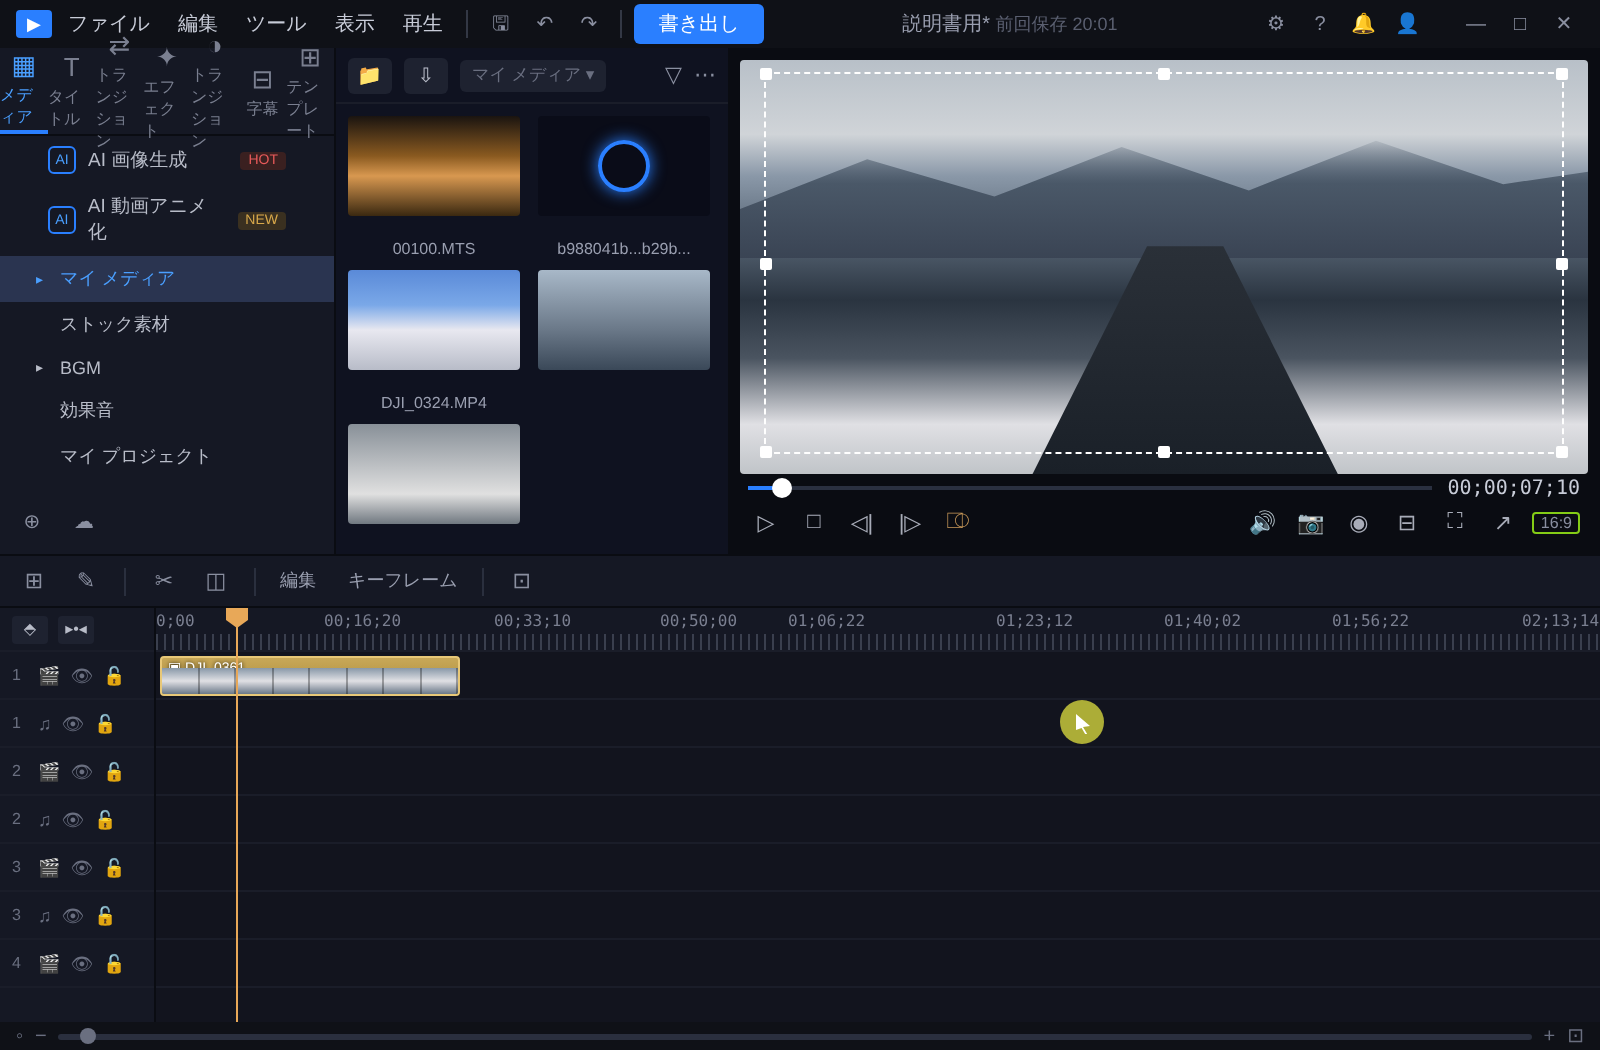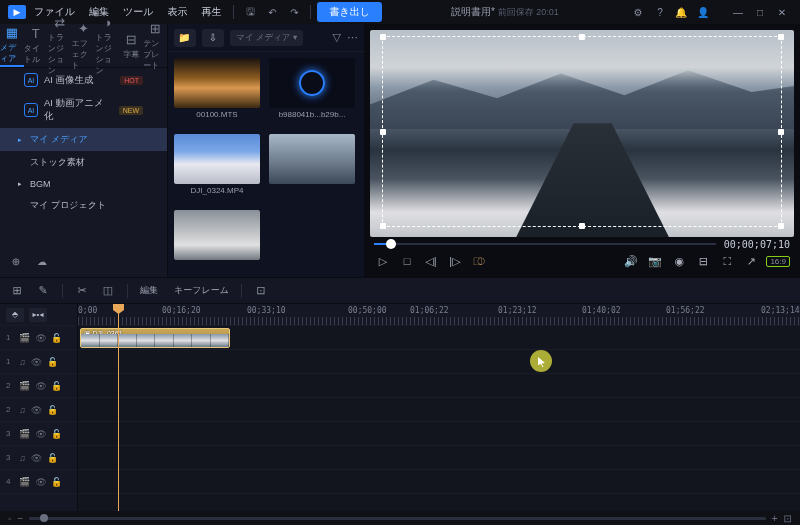--- a/index.html
+++ b/index.html
@@ -27,21 +27,21 @@
 .nav-item{padding:5px 10px 5px 18px;font-size:9px;cursor:pointer;display:flex;align-items:center;gap:4px}
 .nav-item.selected{background:#2a3450;color:#4a9fff}
 .nav-item .chev{font-size:7px;width:8px}
 .l-bottom{margin-top:auto;display:flex;padding:6px;gap:6px}
 .mpanel{width:196px;background:#0f1220;display:flex;flex-direction:column}
 .m-toolbar{height:28px;display:flex;align-items:center;gap:6px;padding:0 6px;border-bottom:1px solid #1a1d29}
 .m-btn{width:22px;height:18px;background:#1e2230;border-radius:3px;display:flex;align-items:center;justify-content:center;cursor:pointer;font-size:10px}
 .m-dd{padding:2px 6px;background:#1e2230;border-radius:3px;font-size:8.5px;cursor:pointer;color:#6a6f80}
 .m-ico{cursor:pointer;font-size:11px;color:#8a8fa0}
 .thumbs{flex:1;overflow:auto;padding:6px;display:grid;grid-template-columns:1fr 1fr;gap:6px}
-.thumb{display:flex;flex-direction:column;gap:2px}
+.thumb{display:flex;flex-direction:column;gap:12px}
 .thumb-img{width:86px;height:50px;background:#2a2f3e;border-radius:2px;position:relative;overflow:hidden}
 .thumb-lbl{font-size:8px;text-align:center;color:#9a9fb0;white-space:nowrap;overflow:hidden;text-overflow:ellipsis;width:86px}
 .t1{background:linear-gradient(180deg,#1a1410 0%,#8a5a20 40%,#d89850 60%,#3a2810 100%)}
 .t2{background:radial-gradient(circle at 50% 45%,#fff 0%,#e8e8f0 8%,#4a5a7a 40%,#1a2030 100%)}
 .t3{background:#0a0c18;display:flex;align-items:center;justify-content:center}
 .t3::after{content:"";width:22px;height:22px;border:2px solid #2a7fff;border-radius:50%;box-shadow:0 0 8px #2a7fff}
 .t4{background:linear-gradient(180deg,#5a8ad8 0%,#7aa8e8 35%,#e8e8f0 60%,#b8bcc8 100%)}
 .t5{background:linear-gradient(180deg,#a8b8c8 0%,#6a7888 60%,#3a4858 100%)}
 .t6{background:linear-gradient(180deg,#889098 0%,#e0e0e0 70%,#707880 100%)}
 .preview{flex:1;background:#0a0c12;display:flex;flex-direction:column;padding:6px}
@@ -171,20 +171,24 @@
         <div class="nav-item">
           <span class="chev"></span>
           <span>ストック素材</span>
         </div>
         <div class="nav-item">
           <span class="chev">▸</span>
           <span>BGM</span>
         </div>
         <div class="nav-item">
           <span class="chev"></span>
+          <span>効果音</span>
+        </div>
+        <div class="nav-item">
+          <span class="chev"></span>
           <span>マイ プロジェクト</span>
         </div>
       </div>
     <div class="l-bottom">
       <div class="tb-ico">⊕</div>
       <div class="tb-ico">☁</div>
     </div>
   </div>
 
   <div class="mpanel">
@@ -328,22 +332,22 @@
           <span class="th-ico">🔓</span>
         </div>
       </div>
   </div>
   <div class="tl-right">
     <div class="ruler" id="ruler">
       <div class="ticks"></div>
     <div class="ruler-lbl" style="left: 0px;">0;00</div>
         <div class="ruler-lbl" style="left: 84px;">00;16;20</div>
         <div class="ruler-lbl" style="left: 169px;">00;33;10</div>
-        <div class="ruler-lbl" style="left: 270px;">00;50;00</div>
-        <div class="ruler-lbl" style="left: 332px;">01;06;22</div>
+        <div class="ruler-lbl" style="left: 252px;">00;50;00</div>
+        <div class="ruler-lbl" style="left: 316px;">01;06;22</div>
         <div class="ruler-lbl" style="left: 420px;">01;23;12</div>
         <div class="ruler-lbl" style="left: 504px;">01;40;02</div>
         <div class="ruler-lbl" style="left: 588px;">01;56;22</div>
         <div class="ruler-lbl" style="left: 672px; padding-left: 11px;">02;13;14</div>
       </div>
     <div id="track-rows">
         <div class="track-row">
           <div class="clip">
             <div class="clip-lbl">▣ DJI_0361</div>
             <div class="clip-thumbs">

